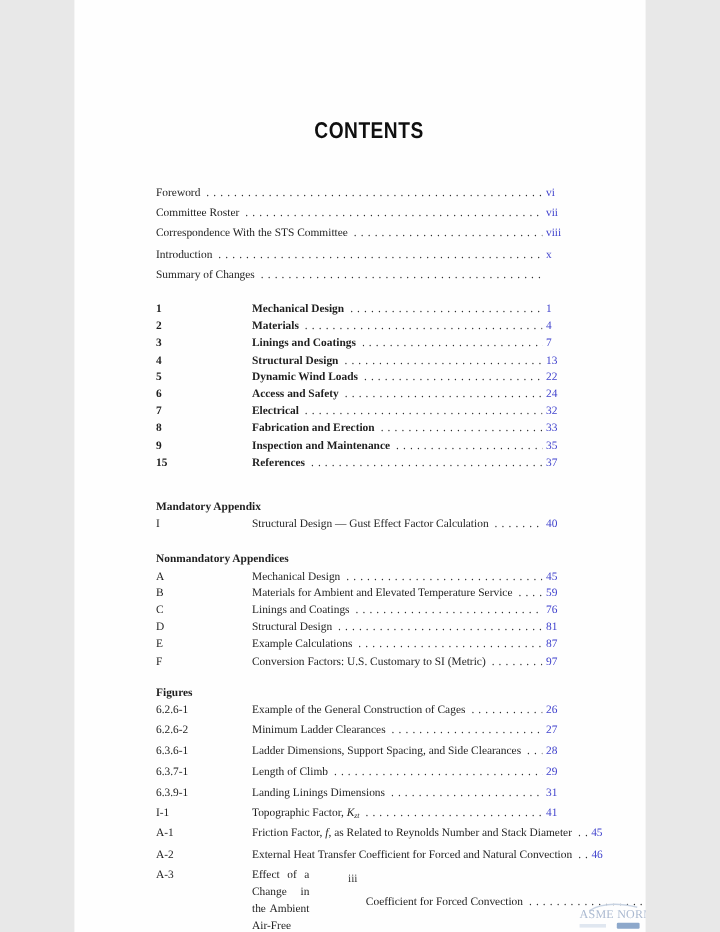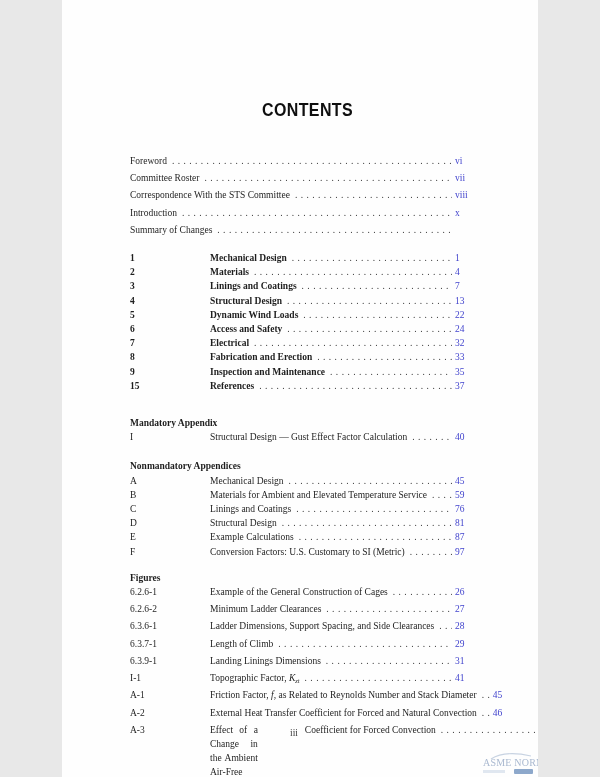--- a/index.html
+++ b/index.html
@@ -38,21 +38,21 @@
   .heading { font-weight:bold; line-height:14.2px; }
   .sec-ch  { margin-top:12px; }
   .sec-ma  { margin-top:23px; }
   .sec-na  { margin-top:15px; }
   .sec-fig { margin-top:12px; }
   .math { font-style:italic; }
   .subsc { font-style:italic; font-size:6.5px; vertical-align:-2px; letter-spacing:0; }
   .wrapcol { flex:1 1 auto; display:flex; flex-direction:row; min-width:0; }
   .jline { text-align:justify; text-align-last:justify; padding-right:33px; line-height:14.2px; }
   .inner { display:flex; align-items:baseline; line-height:14.2px; }
-  .indent2 { margin-left:14px; }
+  .indent2 { margin-left:14px;margin-top:22px; }
   .footer-num {
     position:absolute; left:0; right:12px; bottom:39px;
     text-align:center; font-size:9.5px; color:#3a3a3a;
   }
   .wm { position:absolute; right:3px; bottom:3px; width:52px; }
   .wm-arc { display:block; margin:0 0 -3px 6px; }
   .wm-text {
     font-family:Liberation Serif, serif; font-size:10px; color:#aab9d0;
     letter-spacing:0.2px; white-space:nowrap;
   }

